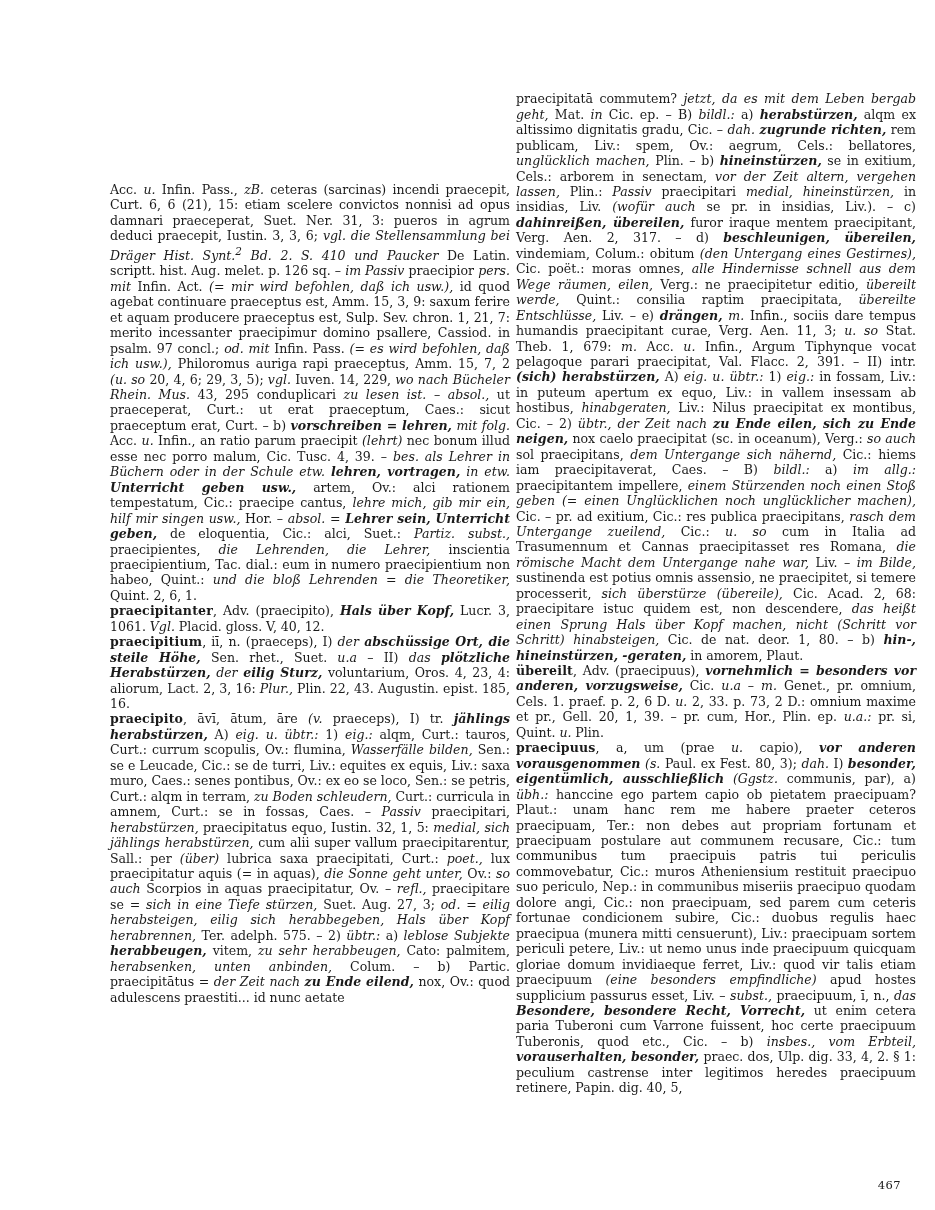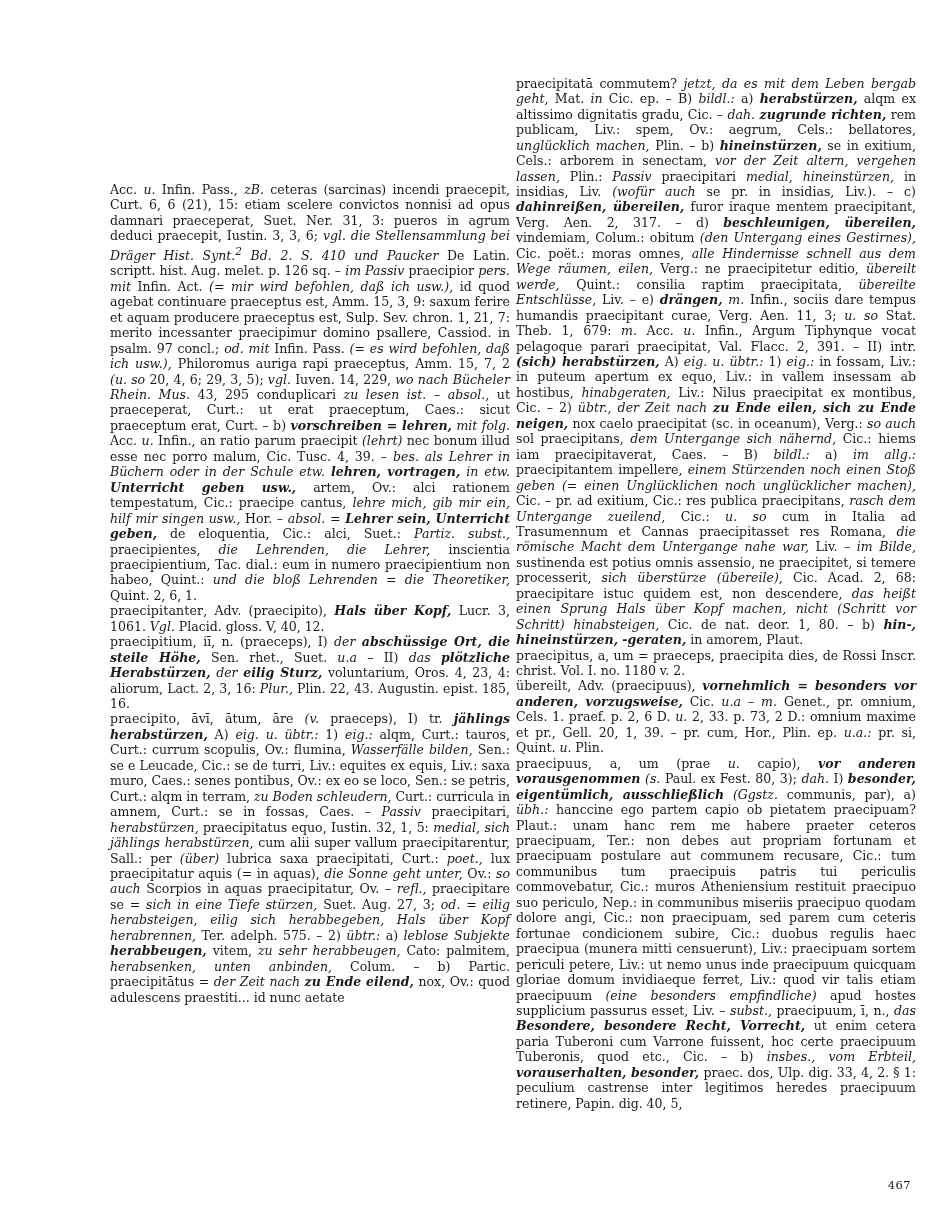--- a/index.html
+++ b/index.html
@@ -47,25 +47,25 @@
   }
   .entry + .entry { margin-top: 0px; }
 
   
   .entry.cont { text-indent: 0; }
   
   .entry.head { text-indent: 0; }
 
   b, .bold { font-weight: 700; }
   i, .ital { font-style: italic; }
-  .hw { font-weight: 400; letter-spacing: 0.15px; }
+  .hw { font-weight: 700; letter-spacing: 0.15px; }
 
   .folio {
     position: absolute;
-    right: 24px;
+    right: 34px;
     bottom: 18px;
     font-size: 11.5px;
     font-family: "DejaVu Serif", "Liberation Serif", serif;
     color: #1a1a1a;
     letter-spacing: 0.4px;
   }
 </style>
 </head>
 <body>
 
@@ -75,21 +75,20 @@
 
     <div class="column col-left">
       <p class="entry cont">Acc. <i>u.</i> Infin. Pass., <i>zB.</i> ceteras (sarcinas) incendi praecepit, Curt. 6, 6 (21), 15: etiam scelere convictos nonnisi ad opus damnari praeceperat, Suet. Ner. 31, 3: pueros in agrum deduci praecepit, Iustin. 3, 3, 6; <i>vgl. die Stellensammlung bei Dräger Hist. Synt.<sup>2</sup> Bd. 2. S. 410 und Paucker</i> De Latin. scriptt. hist. Aug. melet. p. 126 sq. – <i>im Passiv</i> praecipior <i>pers. mit</i> Infin. Act. <i>(= mir wird befohlen, daß ich usw.),</i> id quod agebat continuare praeceptus est, Amm. 15, 3, 9: saxum ferire et aquam producere praeceptus est, Sulp. Sev. chron. 1, 21, 7: merito incessanter praecipimur domino psallere, Cassiod. in psalm. 97 concl.; <i>od. mit</i> Infin. Pass. <i>(= es wird befohlen, daß ich usw.),</i> Philoromus auriga rapi praeceptus, Amm. 15, 7, 2 <i>(u. so</i> 20, 4, 6; 29, 3, 5); <i>vgl.</i> Iuven. 14, 229, <i>wo nach Bücheler Rhein. Mus.</i> 43, 295 conduplicari <i>zu lesen ist.</i> – <i>absol.,</i> ut praeceperat, Curt.: ut erat praeceptum, Caes.: sicut praeceptum erat, Curt. – b) <b><i>vorschreiben = lehren,</i></b> <i>mit folg.</i> Acc. <i>u.</i> Infin., an ratio parum praecipit <i>(lehrt)</i> nec bonum illud esse nec porro malum, Cic. Tusc. 4, 39. – <i>bes. als Lehrer in Büchern oder in der Schule etw.</i> <b><i>lehren, vortragen,</i></b> <i>in etw.</i> <b><i>Unterricht geben usw.,</i></b> artem, Ov.: alci rationem tempestatum, Cic.: praecipe cantus, <i>lehre mich, gib mir ein, hilf mir singen usw.,</i> Hor. – <i>absol.</i> = <b><i>Lehrer sein, Unterricht geben,</i></b> de eloquentia, Cic.: alci, Suet.: <i>Partiz. subst.,</i> praecipientes, <i>die Lehrenden, die Lehrer,</i> inscientia praecipientium, Tac. dial.: eum in numero praecipientium non habeo, Quint.: <i>und die bloß Lehrenden = die Theoretiker,</i> Quint. 2, 6, 1.</p>
       <p class="entry head"><b class="hw">praecipitanter</b>, Adv. (praecipito), <b><i>Hals über Kopf,</i></b> Lucr. 3, 1061. <i>Vgl.</i> Placid. gloss. V, 40, 12.</p>
       <p class="entry head"><b class="hw">praecipitium</b>, iī, n. (praeceps), I) <i>der</i> <b><i>abschüssige Ort, die steile Höhe,</i></b> Sen. rhet., Suet. <i>u.a</i> – II) <i>das</i> <b><i>plötzliche Herabstürzen,</i></b> <i>der</i> <b><i>eilig Sturz,</i></b> voluntarium, Oros. 4, 23, 4: aliorum, Lact. 2, 3, 16: <i>Plur.,</i> Plin. 22, 43. Augustin. epist. 185, 16.</p>
       <p class="entry head"><b class="hw">praecipito</b>, āvī, ātum, āre <i>(v.</i> praeceps), I) tr. <b><i>jählings herabstürzen,</i></b> A) <i>eig. u. übtr.:</i> 1) <i>eig.:</i> alqm, Curt.: tauros, Curt.: currum scopulis, Ov.: flumina, <i>Wasserfälle bilden,</i> Sen.: se e Leucade, Cic.: se de turri, Liv.: equites ex equis, Liv.: saxa muro, Caes.: senes pontibus, Ov.: ex eo se loco, Sen.: se petris, Curt.: alqm in terram, <i>zu Boden schleudern,</i> Curt.: curricula in amnem, Curt.: se in fossas, Caes. – <i>Passiv</i> praecipitari, <i>herabstürzen,</i> praecipitatus equo, Iustin. 32, 1, 5: <i>medial, sich jählings herabstürzen,</i> cum alii super vallum praecipitarentur, Sall.: per <i>(über)</i> lubrica saxa praecipitati, Curt.: <i>poet.,</i> lux praecipitatur aquis (= in aquas), <i>die Sonne geht unter,</i> Ov.: <i>so auch</i> Scorpios in aquas praecipitatur, Ov. – <i>refl.,</i> praecipitare se = <i>sich in eine Tiefe stürzen,</i> Suet. Aug. 27, 3; <i>od.</i> = <i>eilig herabsteigen, eilig sich herabbegeben, Hals über Kopf herabrennen,</i> Ter. adelph. 575. – 2) <i>übtr.:</i> a) <i>leblose Subjekte</i> <b><i>herabbeugen,</i></b> vitem, <i>zu sehr herabbeugen,</i> Cato: palmitem, <i>herabsenken, unten anbinden,</i> Colum. – b) Partic. praecipitātus = <i>der Zeit nach</i> <b><i>zu Ende eilend,</i></b> nox, Ov.: quod adulescens praestiti... id nunc aetate</p>
     </div>
 
     <div class="column col-right">
       <p class="entry cont">praecipitatā commutem? <i>jetzt, da es mit dem Leben bergab geht,</i> Mat. <i>in</i> Cic. ep. – B) <i>bildl.:</i> a) <b><i>herabstürzen,</i></b> alqm ex altissimo dignitatis gradu, Cic. – <i>dah.</i> <b><i>zugrunde richten,</i></b> rem publicam, Liv.: spem, Ov.: aegrum, Cels.: bellatores, <i>unglücklich machen,</i> Plin. – b) <b><i>hineinstürzen,</i></b> se in exitium, Cels.: arborem in senectam, <i>vor der Zeit altern, vergehen lassen,</i> Plin.: <i>Passiv</i> praecipitari <i>medial, hineinstürzen,</i> in insidias, Liv. <i>(wofür auch</i> se pr. in insidias, Liv.). – c) <b><i>dahinreißen, übereilen,</i></b> furor iraque mentem praecipitant, Verg. Aen. 2, 317. – d) <b><i>beschleunigen, übereilen,</i></b> vindemiam, Colum.: obitum <i>(den Untergang eines Gestirnes),</i> Cic. poët.: moras omnes, <i>alle Hindernisse schnell aus dem Wege räumen, eilen,</i> Verg.: ne praecipitetur editio, <i>übereilt werde,</i> Quint.: consilia raptim praecipitata, <i>übereilte Entschlüsse,</i> Liv. – e) <b><i>drängen,</i></b> <i>m.</i> Infin., sociis dare tempus humandis praecipitant curae, Verg. Aen. 11, 3; <i>u. so</i> Stat. Theb. 1, 679: <i>m.</i> Acc. <i>u.</i> Infin., Argum Tiphynque vocat pelagoque parari praecipitat, Val. Flacc. 2, 391. – II) intr. <b><i>(sich) herabstürzen,</i></b> A) <i>eig. u. übtr.:</i> 1) <i>eig.:</i> in fossam, Liv.: in puteum apertum ex equo, Liv.: in vallem insessam ab hostibus, <i>hinabgeraten,</i> Liv.: Nilus praecipitat ex montibus, Cic. – 2) <i>übtr., der Zeit nach</i> <b><i>zu Ende eilen, sich zu Ende neigen,</i></b> nox caelo praecipitat (sc. in oceanum), Verg.: <i>so auch</i> sol praecipitans, <i>dem Untergange sich nähernd,</i> Cic.: hiems iam praecipitaverat, Caes. – B) <i>bildl.:</i> a) <i>im allg.:</i> praecipitantem impellere, <i>einem Stürzenden noch einen Stoß geben (= einen Unglücklichen noch unglücklicher machen),</i> Cic. – pr. ad exitium, Cic.: res publica praecipitans, <i>rasch dem Untergange zueilend,</i> Cic.: <i>u. so</i> cum in Italia ad Trasumennum et Cannas praecipitasset res Romana, <i>die römische Macht dem Untergange nahe war,</i> Liv. – <i>im Bilde,</i> sustinenda est potius omnis assensio, ne praecipitet, si temere processerit, <i>sich überstürze (übereile),</i> Cic. Acad. 2, 68: praecipitare istuc quidem est, non descendere, <i>das heißt einen Sprung Hals über Kopf machen, nicht (Schritt vor Schritt) hinabsteigen,</i> Cic. de nat. deor. 1, 80. – b) <b><i>hin-, hineinstürzen, -geraten,</i></b> in amorem, Plaut.</p>
-      <p class="entry head"><b class="hw">praecipitus</b>, a, um = praeceps, praecipita dies, de Rossi Inscr. christ. Vol. I. no. 1180 v. 2.</p>
       <p class="entry head"><b class="hw">übereilt</b>, Adv. (praecipuus), <b><i>vornehmlich = besonders vor anderen, vorzugsweise,</i></b> Cic. <i>u.a</i> – <i>m.</i> Genet., pr. omnium, Cels. 1. praef. p. 2, 6 D. <i>u.</i> 2, 33. p. 73, 2 D.: omnium maxime et pr., Gell. 20, 1, 39. – pr. cum, Hor., Plin. ep. <i>u.a.:</i> pr. si, Quint. <i>u.</i> Plin.</p>
       <p class="entry head"><b class="hw">praecipuus</b>, a, um (prae <i>u.</i> capio), <b><i>vor anderen vorausgenommen</i></b> <i>(s.</i> Paul. ex Fest. 80, 3); <i>dah.</i> I) <b><i>besonder, eigentümlich, ausschließlich</i></b> <i>(Ggstz.</i> communis, par), a) <i>übh.:</i> hanccine ego partem capio ob pietatem praecipuam? Plaut.: unam hanc rem me habere praeter ceteros praecipuam, Ter.: non debes aut propriam fortunam et praecipuam postulare aut communem recusare, Cic.: tum communibus tum praecipuis patris tui periculis commovebatur, Cic.: muros Atheniensium restituit praecipuo suo periculo, Nep.: in communibus miseriis praecipuo quodam dolore angi, Cic.: non praecipuam, sed parem cum ceteris fortunae condicionem subire, Cic.: duobus regulis haec praecipua (munera mitti censuerunt), Liv.: praecipuam sortem periculi petere, Liv.: ut nemo unus inde praecipuum quicquam gloriae domum invidiaeque ferret, Liv.: quod vir talis etiam praecipuum <i>(eine besonders empfindliche)</i> apud hostes supplicium passurus esset, Liv. – <i>subst.,</i> praecipuum, ī, n., <i>das</i> <b><i>Besondere, besondere Recht, Vorrecht,</i></b> ut enim cetera paria Tuberoni cum Varrone fuissent, hoc certe praecipuum Tuberonis, quod etc., Cic. – b) <i>insbes., vom Erbteil,</i> <b><i>vorauserhalten, besonder,</i></b> praec. dos, Ulp. dig. 33, 4, 2. § 1: peculium castrense inter legitimos heredes praecipuum retinere, Papin. dig. 40, 5,</p>
     </div>
 
   </div>
 
   <div class="folio">467</div>
 
 </div>
 

